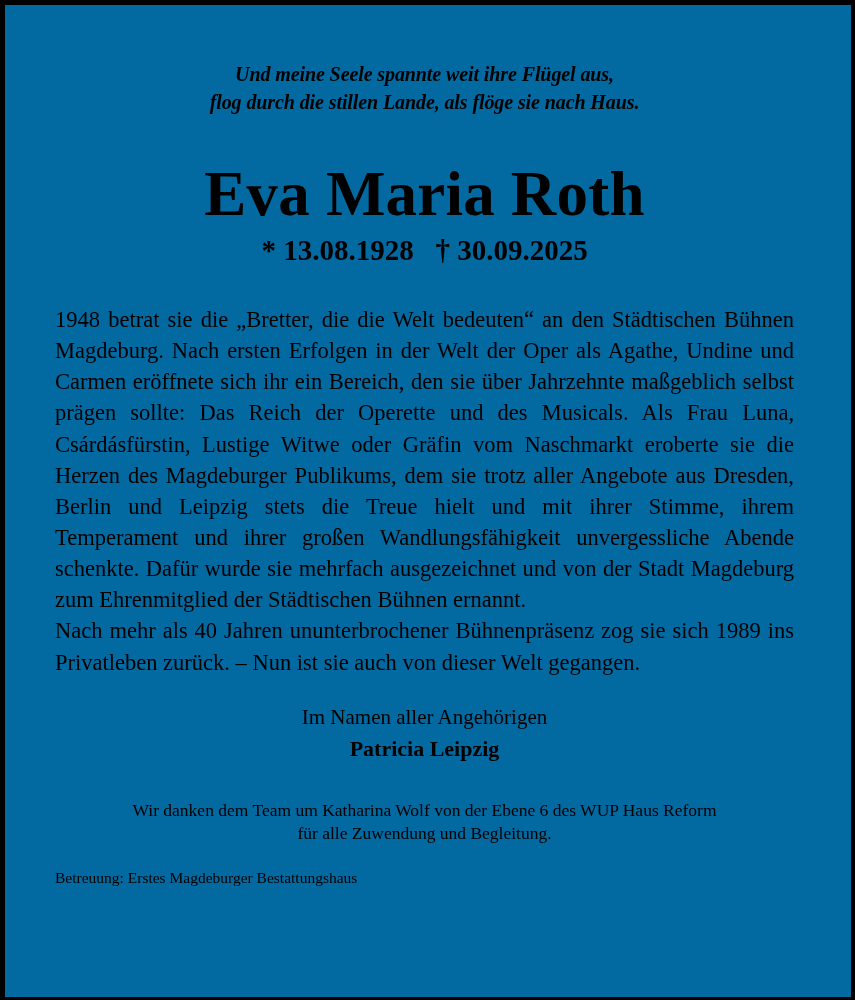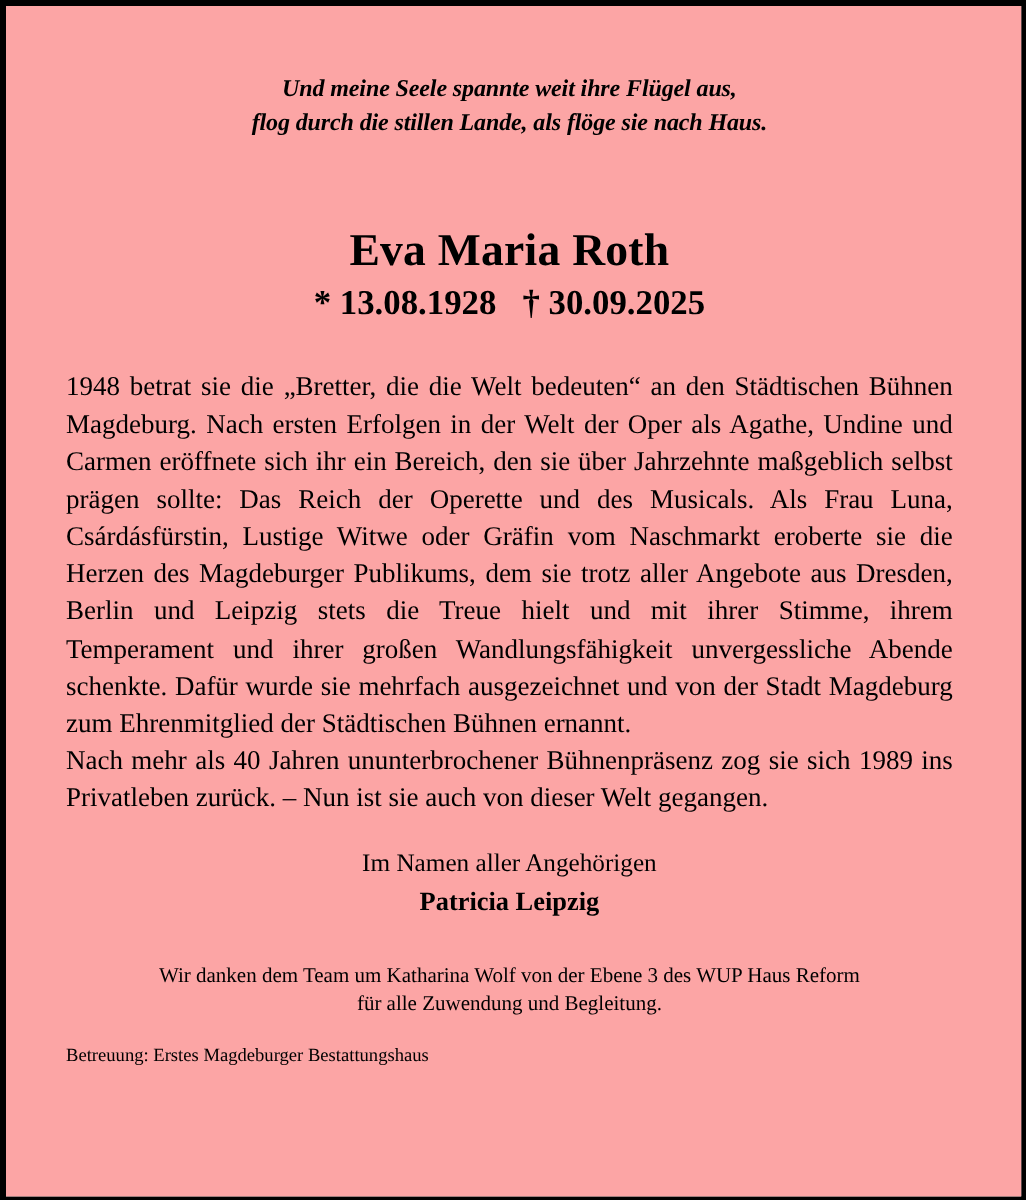--- a/index.html
+++ b/index.html
@@ -50,21 +50,21 @@
     height: 1000px;
     background: #000000;
   }
 
   .inner {
     position: absolute;
     top: 5px;
     left: 5px;
     right: 4px;
     bottom: 3px;
-    background: #fca5a5;
+    background: #0369a1;
   }
 
   .content {
     position: absolute;
     left: 50px;
     right: 57px;
     top: 0;
   }
 
   
@@ -74,24 +74,24 @@
     font-weight: bold;
     font-style: italic;
     font-size: 20px;
     line-height: 1.42;
     letter-spacing: -0.1px;
   }
   .epitaph .vline { display: block; }
 
   
   .deceased-name {
-    margin-top: 73px;
+    margin-top: 45px;
     text-align: center;
     font-weight: bold;
-    font-size: 38px;
+    font-size: 63px;
     line-height: 1.02;
     letter-spacing: 0.2px;
   }
 
   
   .life-dates {
     margin-top: 9px;
     text-align: center;
     font-size: 29px;
     line-height: 1.1;
@@ -178,21 +178,21 @@
         <p>1948 betrat sie die „Bretter, die die Welt bedeuten“ an den Städtischen Bühnen Magdeburg. Nach ersten Erfolgen in der Welt der Oper als Agathe, Undine und Carmen eröffnete sich ihr ein Bereich, den sie über Jahrzehnte maßgeblich selbst prägen sollte: Das Reich der Operette und des Musicals. Als Frau Luna, Csárdásfürstin, Lustige Witwe oder Gräfin vom Naschmarkt eroberte sie die Herzen des Magdeburger Publikums, dem sie trotz aller Angebote aus Dresden, Berlin und Leipzig stets die Treue hielt und mit ihrer Stimme, ihrem Temperament und ihrer großen Wandlungsfähigkeit unvergessliche Abende schenkte. Dafür wurde sie mehrfach ausgezeichnet und von der Stadt Magdeburg zum Ehrenmitglied der Städtischen Bühnen ernannt.</p>
         <p class="last-para">Nach mehr als 40 Jahren ununterbrochener Bühnenpräsenz zog sie sich 1989 ins Privatleben zurück. – Nun ist sie auch von dieser Welt gegangen.</p>
       </div>
 
       <div class="survivors">
         <span class="intro">Im Namen aller Angehörigen</span>
         <span class="signer">Patricia Leipzig</span>
       </div>
 
       <div class="thanks">
-        <span class="tline">Wir danken dem Team um Katharina Wolf von der Ebene 3 des WUP Haus Reform</span>
+        <span class="tline">Wir danken dem Team um Katharina Wolf von der Ebene 6 des WUP Haus Reform</span>
         <span class="tline">für alle Zuwendung und Begleitung.</span>
       </div>
 
       <div class="undertaker">Betreuung: Erstes Magdeburger Bestattungshaus</div>
 
     </div>
   </div>
 </div>
 
 </body></html>

